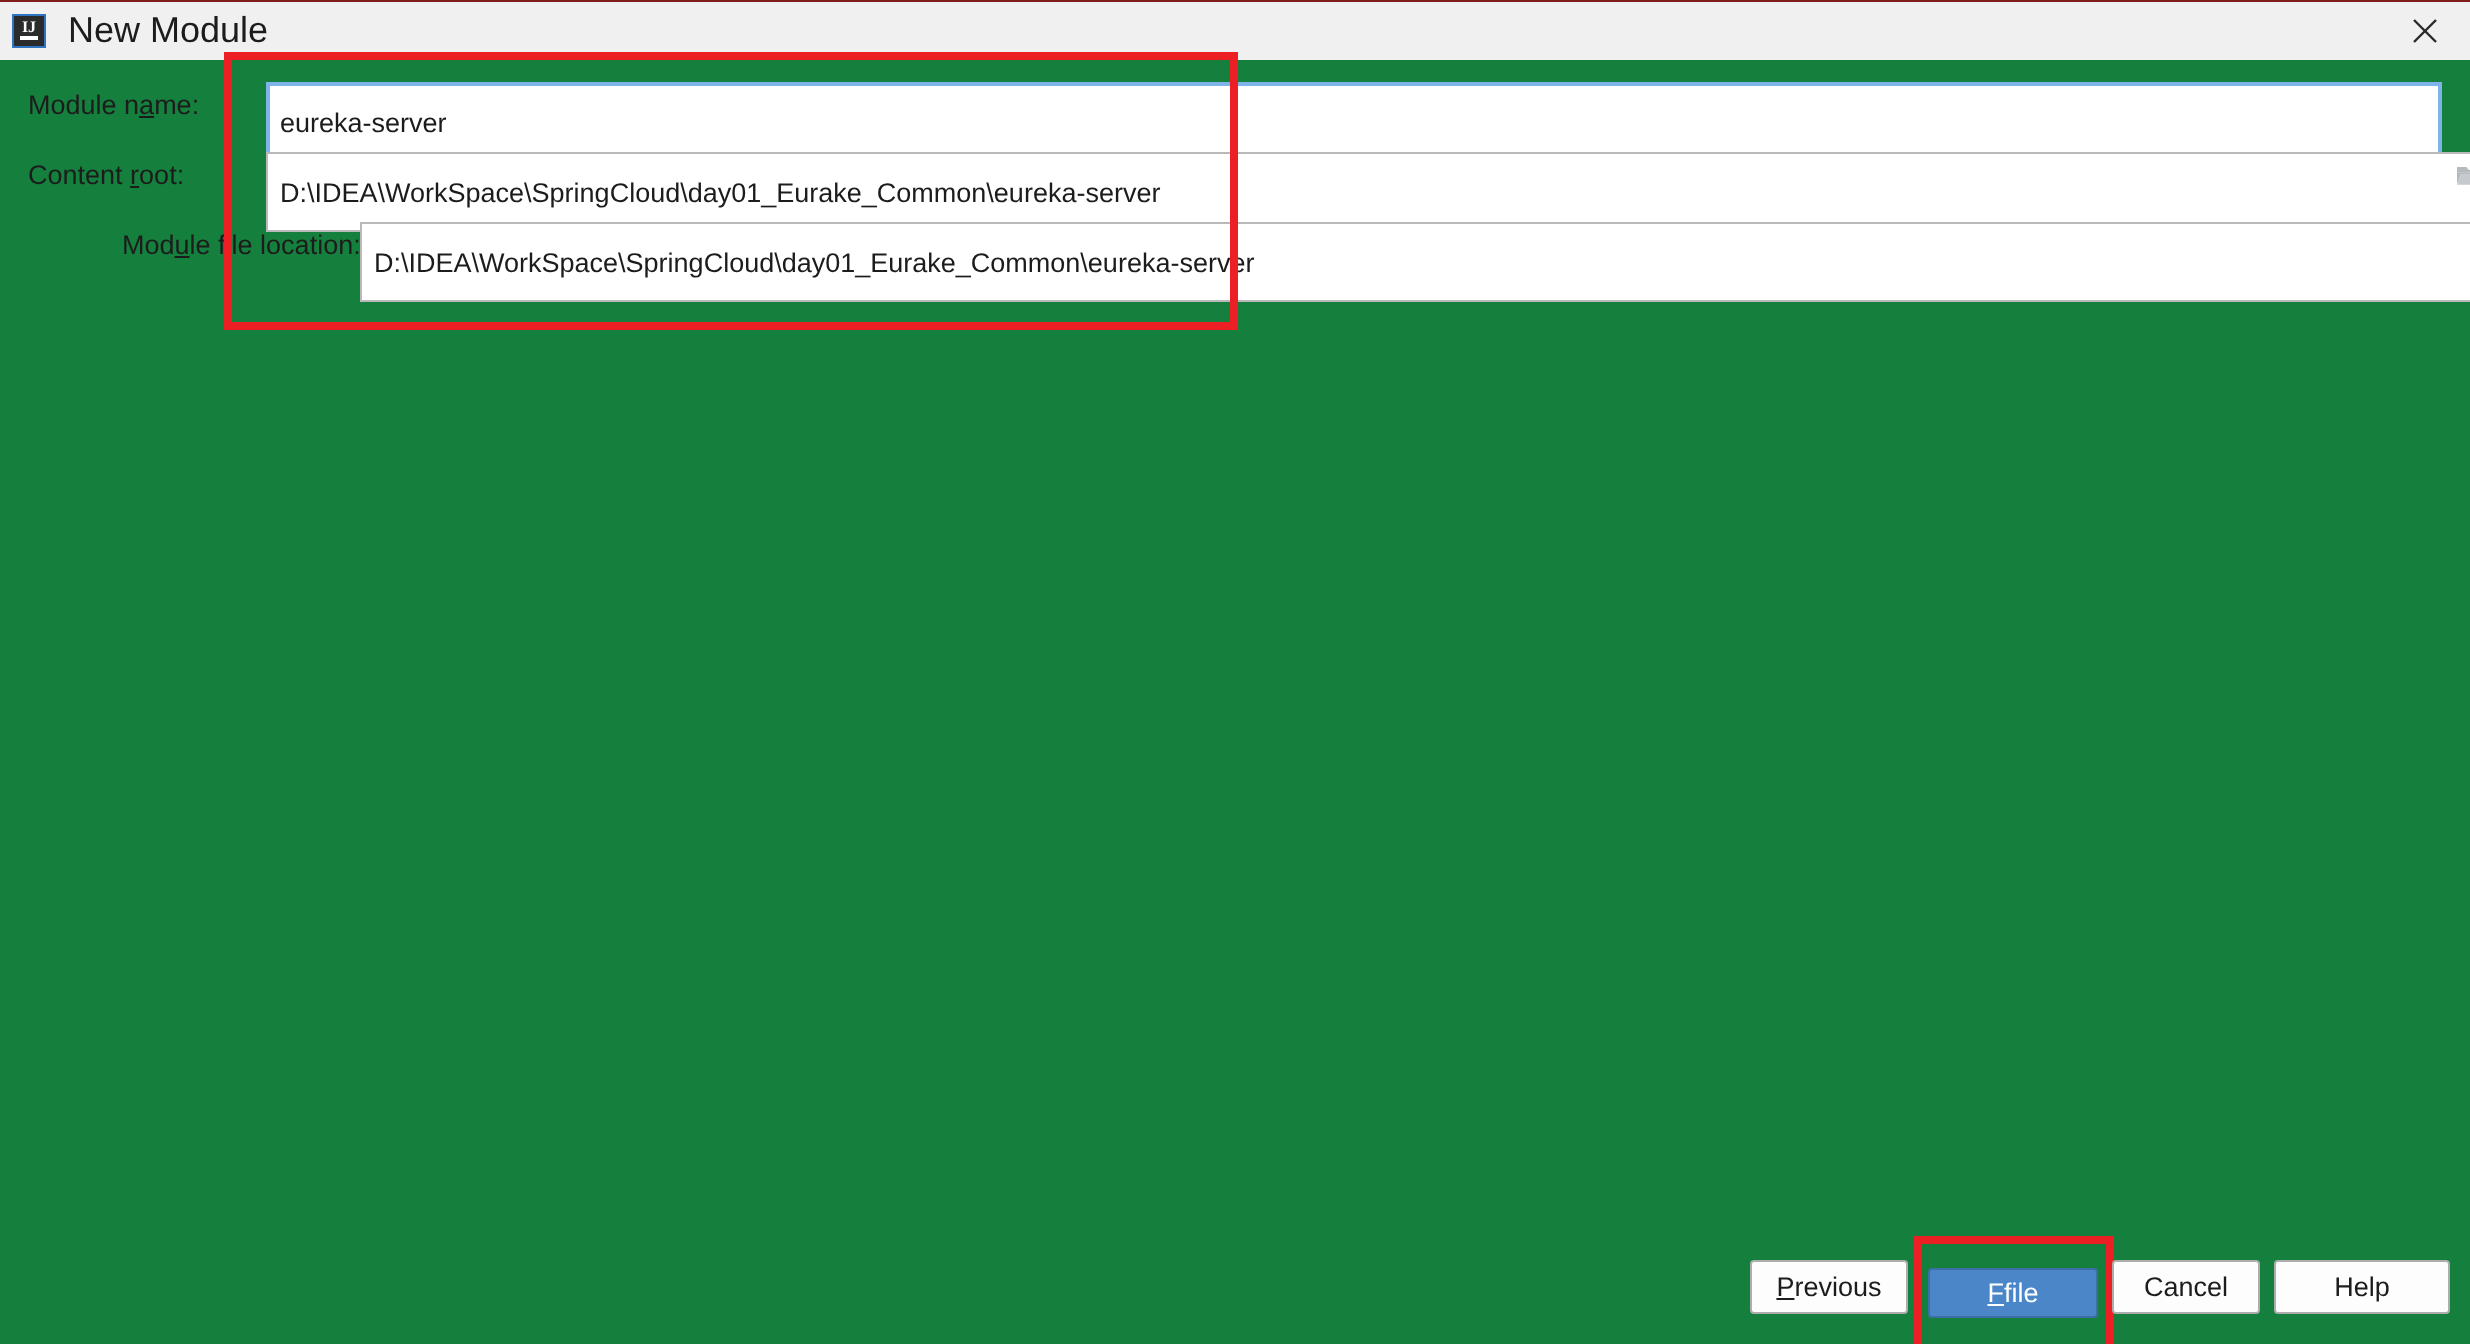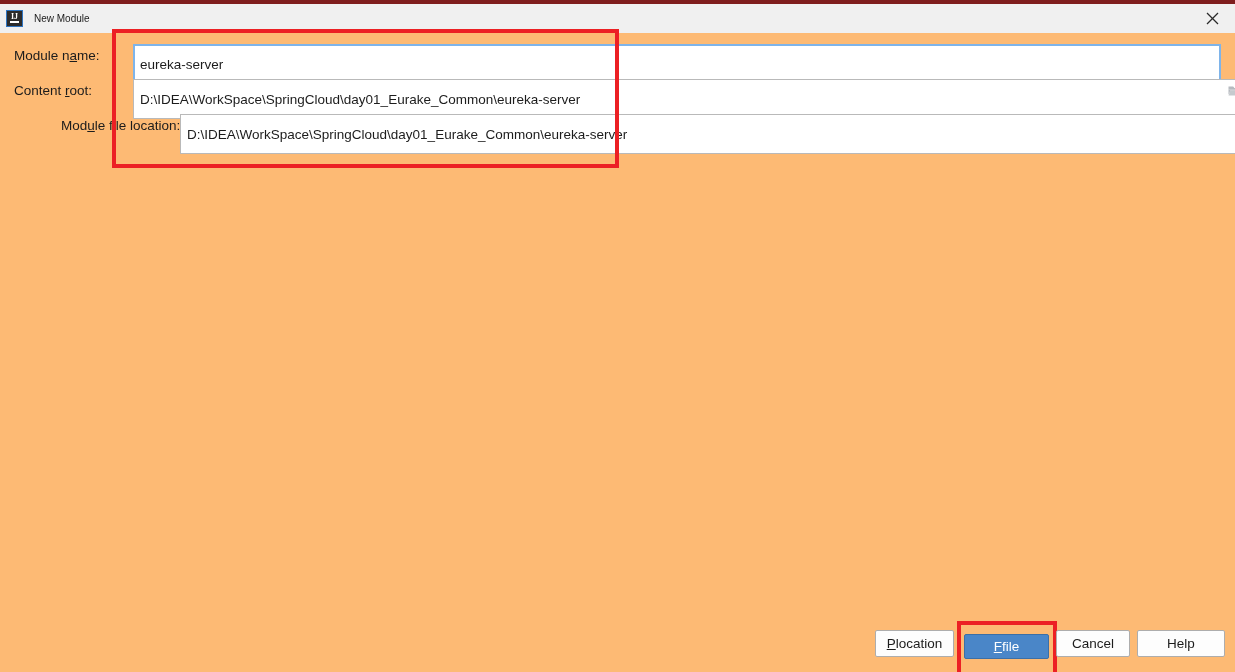--- a/index.html
+++ b/index.html
@@ -14,22 +14,22 @@
     overflow: hidden;
     position: relative;
     -webkit-font-smoothing: antialiased;
   }
 
   #dialog {
     position: absolute;
     left: 0; top: 0;
     width: 1235px;
     height: 672px;
-    background: #fdba74;
-    border-top: 4px solid #7f1d1d;
+    background: #15803d;
+    border-top: 1px solid #7f1d1d;
     box-sizing: border-box;
   }
 
   
   #titlebar {
     position: absolute;
     left: 0; top: 0;
     width: 1235px;
     height: 29px;
     background: #f0f0f0;
@@ -60,21 +60,21 @@
   }
   #app-icon .ij-bar {
     position: absolute;
     left: 3px; right: 3px;
     bottom: 3px;
     height: 2px;
     background: #ffffff;
   }
   #title-text {
     margin-left: 11px;
-    font-size: 10px;
+    font-size: 18px;
     color: #1c1c1c;
     line-height: 29px;
     white-space: nowrap;
   }
   #close-button {
     position: absolute;
     right: 0; top: 0;
     width: 46px;
     height: 29px;
     display: flex;
@@ -274,21 +274,21 @@
 
   </div>
 
   <div class="annotation-box" id="annot-fields"></div>
   <div class="annotation-box" id="annot-finish"></div>
 
   <div id="button-bar">
     <div class="dlg-button" id="btn-previous">
       <span></span>
         <u>P</u>
-        <span>location</span>
+        <span>revious</span>
     </div>
     <div class="dlg-button" id="btn-finish">
       <span></span>
         <u>F</u>
         <span>file</span>
     </div>
     <div class="dlg-button" id="btn-cancel">
       <span>Cancel</span>
     </div>
     <div class="dlg-button" id="btn-help">

